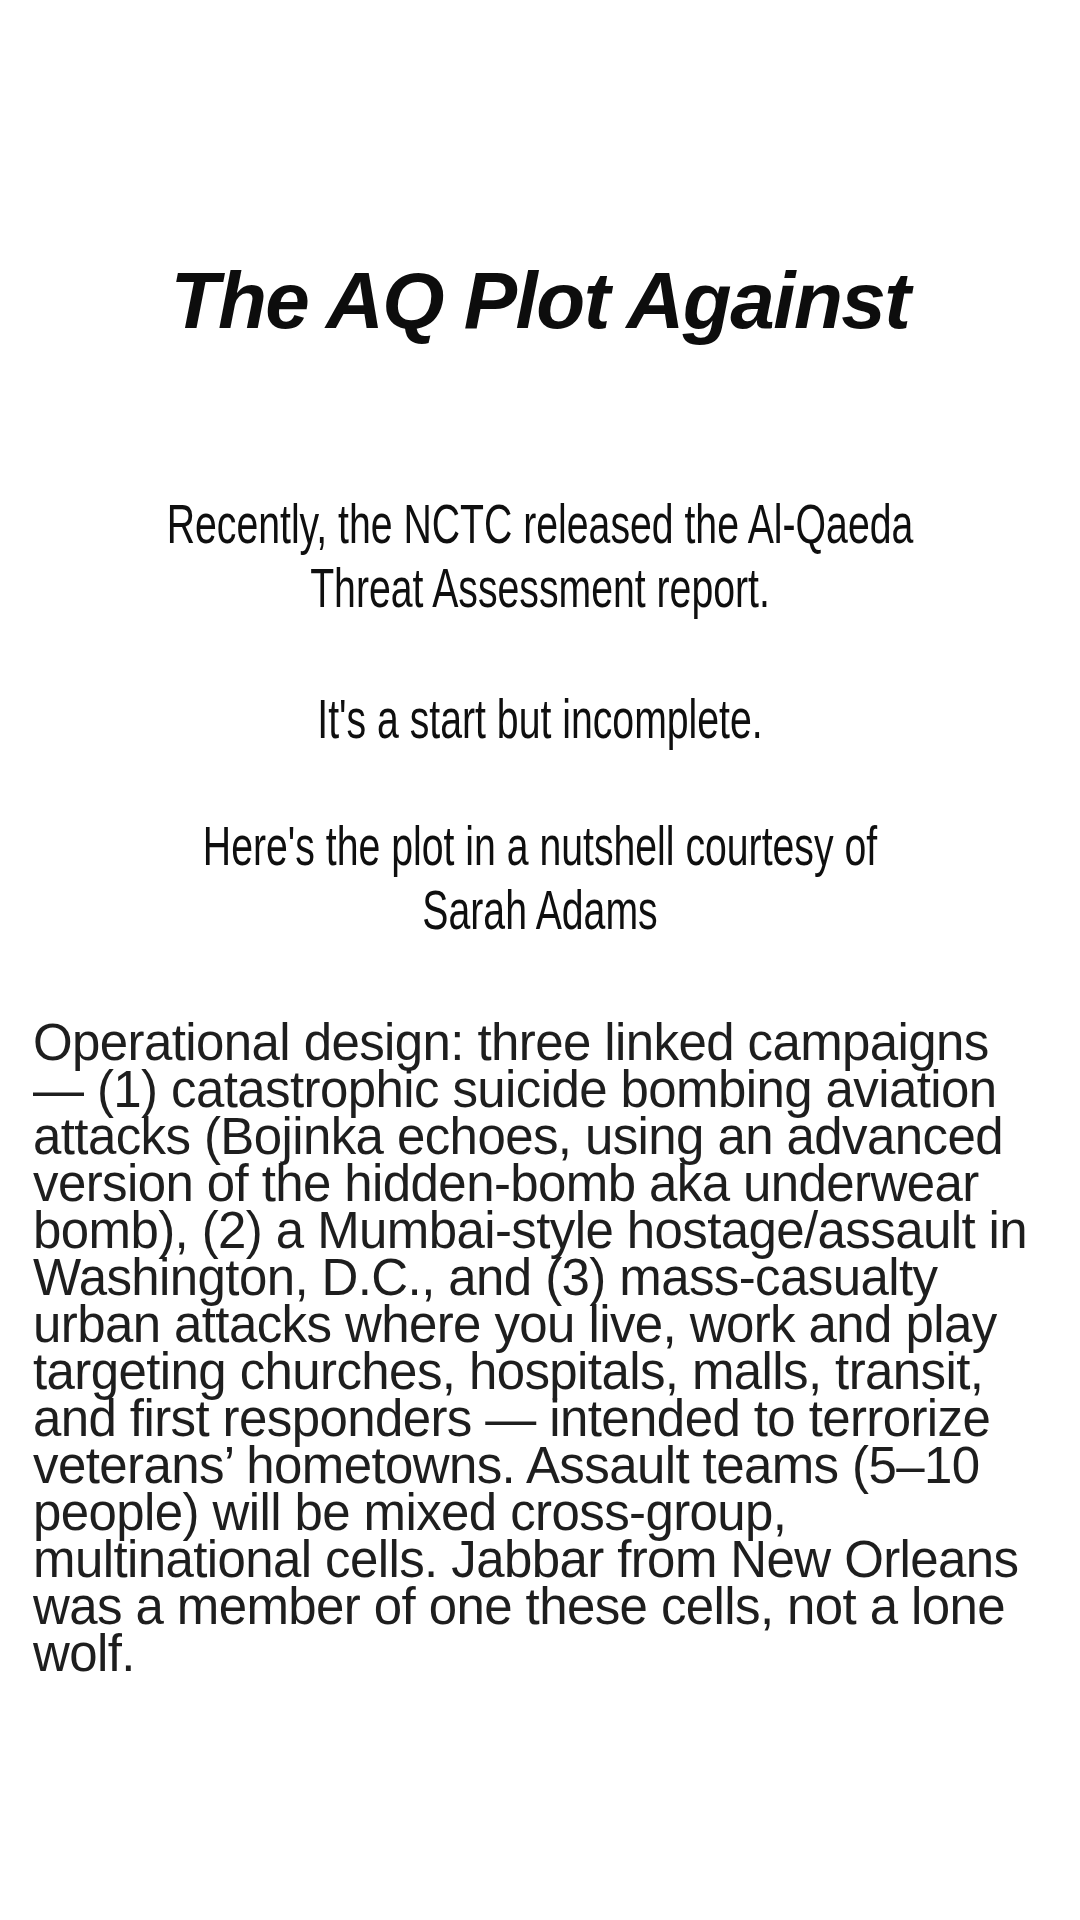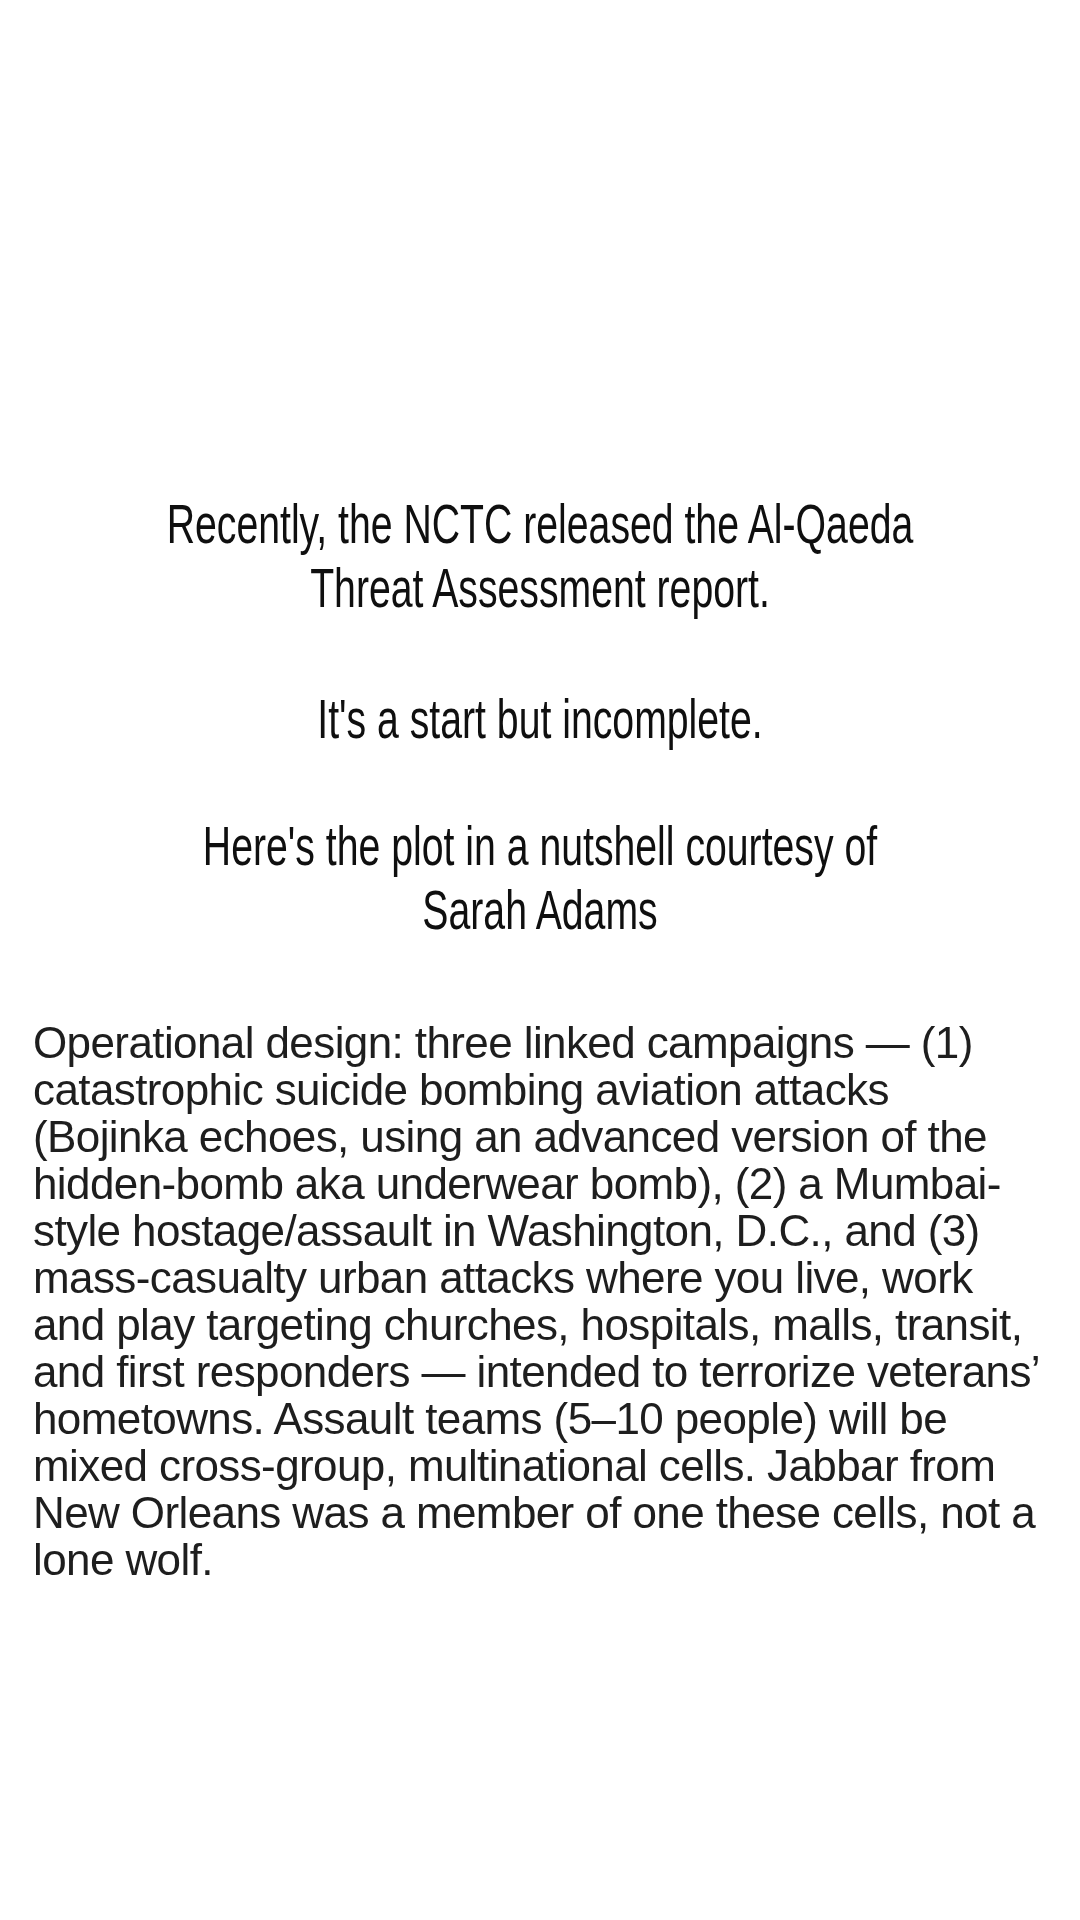--- a/index.html
+++ b/index.html
@@ -51,33 +51,34 @@
   .note      { top: 814px; }
   .condensed .line { display: block; }
   
   .body-text {
     position: absolute;
     top: 1019px;
     left: 33px;
     width: 1016px;
     margin: 0;
     text-align: left;
-    font-size: 44px;
+    font-size: 51px;
     line-height: 47px;
     letter-spacing: -0.6px;
     color: #1e1e1e;
     font-weight: 400;
   }
 </style>
 </head>
 <body>
 
 <div class="page">
 
   <h1 class="title">
+    <span class="line" style="display:block">The AQ Plot Against</span>
   </h1>
 
   <p class="condensed subtitle">
     <span class="line">Recently, the NCTC released the Al-Qaeda</span>
     <span class="line">Threat Assessment report.</span>
   </p>
 
   <p class="condensed statement">It's a start but incomplete.</p>
 
   <p class="condensed note">

